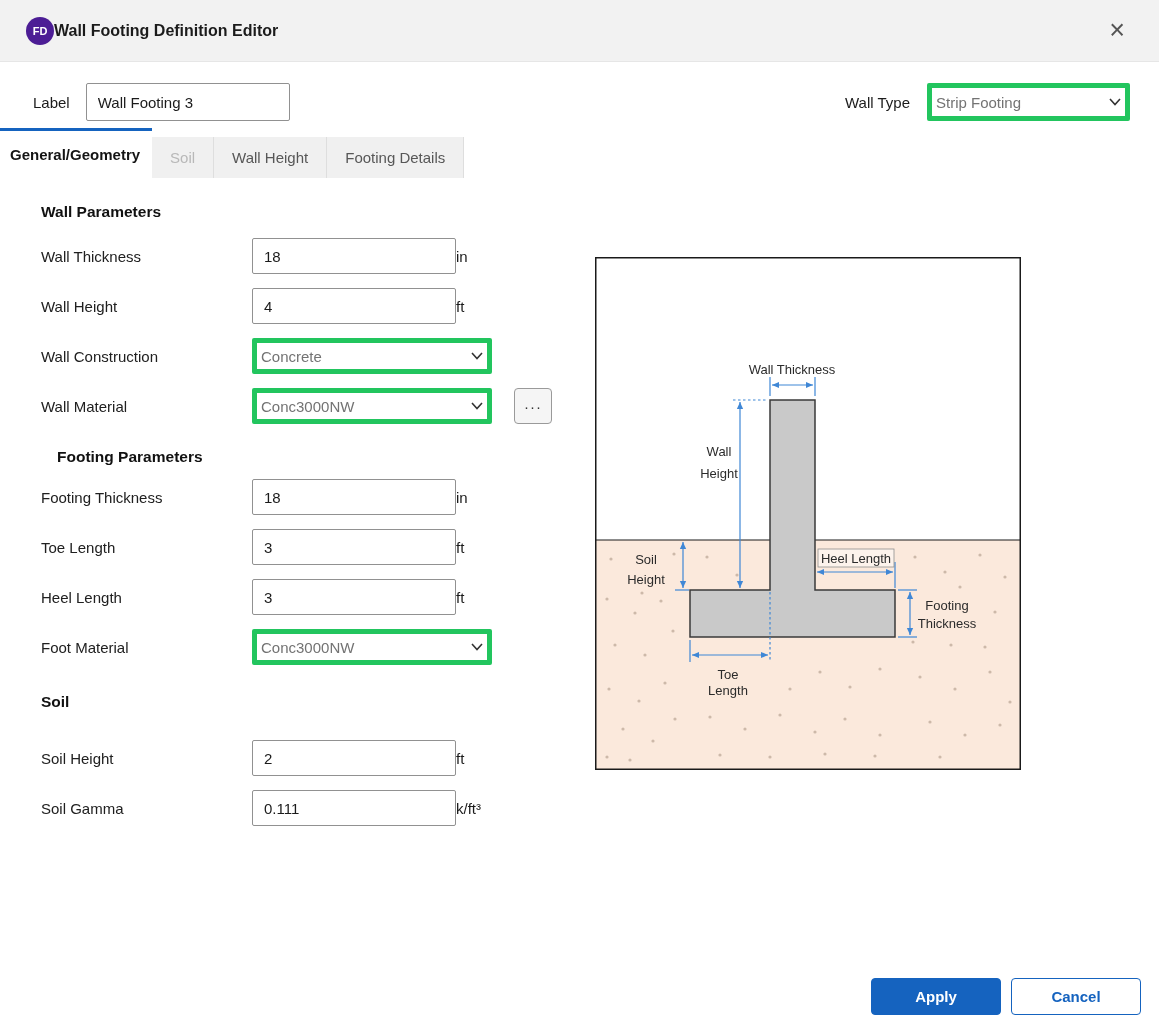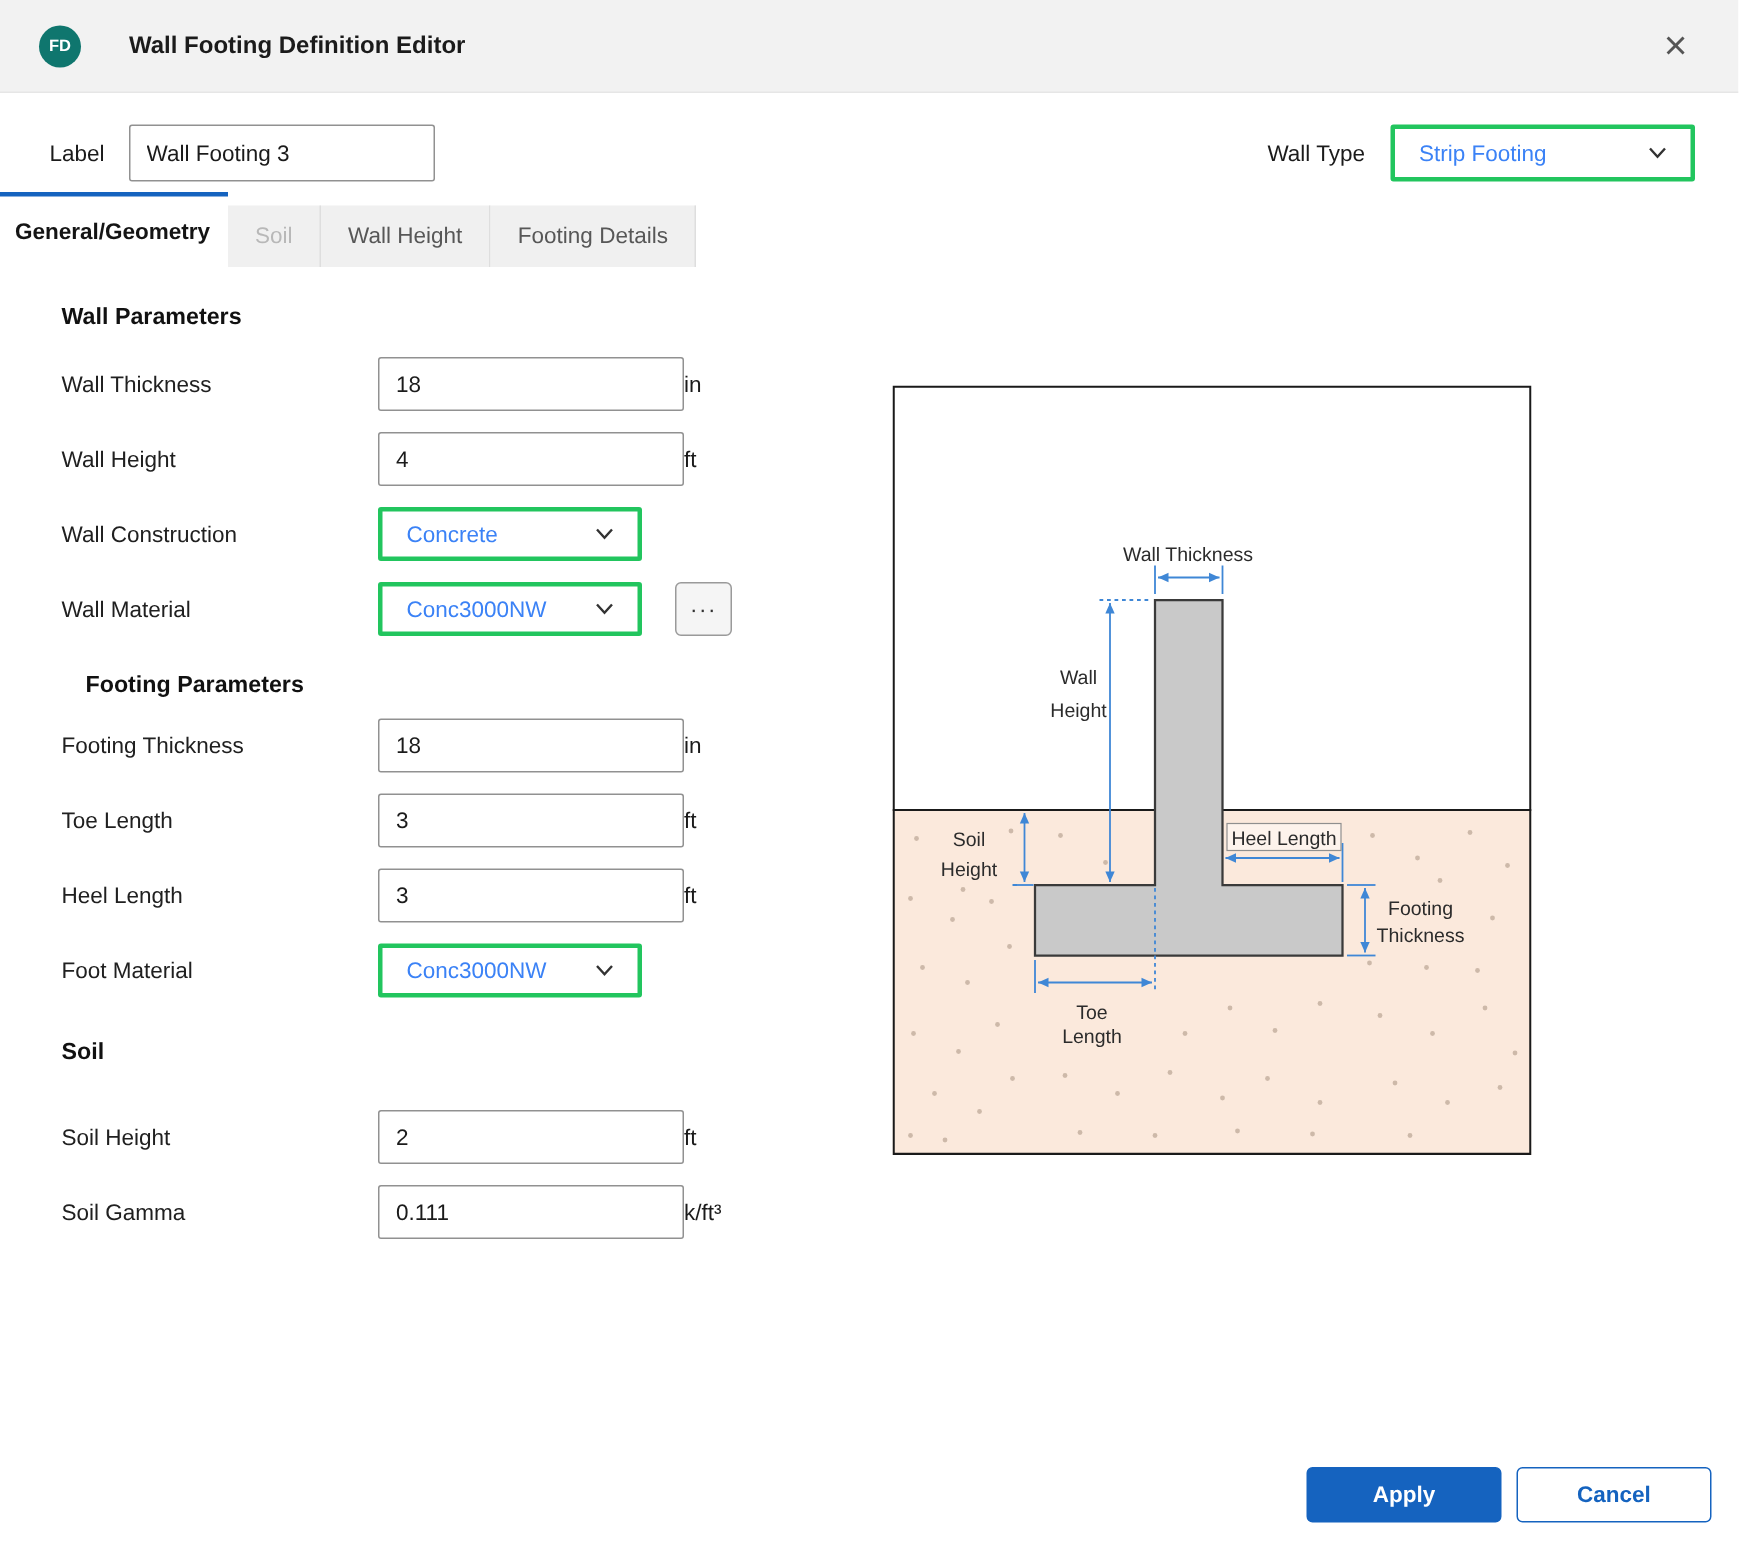--- a/index.html
+++ b/index.html
@@ -4,39 +4,39 @@
 <style>
   * { box-sizing: border-box; margin: 0; padding: 0; }
   html,body { width:1159px; height:1027px; background:#fff; overflow:hidden;
     font-family:"Liberation Sans","DejaVu Sans",sans-serif; }
   .dialog { position:relative; width:1159px; height:1027px; background:#fff; }
 
   
   .titlebar { position:absolute; top:0; left:0; right:0; height:62px;
     background:#f2f2f2; border-bottom:1px solid #e6e6e6;
     display:flex; align-items:center; padding:0 26px 0 26px; }
-  .logo { width:28px; height:28px; border-radius:50%; background:#0f766e;
+  .logo { width:28px; height:28px; border-radius:50%; background:#4c1d95;
     color:#fff; font-size:11px; font-weight:700; display:flex;
-    align-items:center; justify-content:center; margin-right:32px; flex:0 0 auto; }
+    align-items:center; justify-content:center; margin-right:0; flex:0 0 auto; }
   .dlg-title { font-size:16px; font-weight:700; color:#1b1b1b; }
   .close-btn { margin-left:auto; background:none; border:none; font-size:27px;
     font-weight:300; color:#555; cursor:pointer; line-height:1; padding:2px 8px; }
 
   
   .header-row { position:absolute; top:62px; left:0; right:0; height:66px;
     display:flex; align-items:center; padding:14px 29px 0 33px; }
   .cap { font-size:15px; font-weight:400; color:#1b1b1b; }
   .t-input { height:38px; border:1px solid #919191; border-radius:2px;
     font-size:15px; color:#1b1b1b; padding:0 11px; background:#fff;
     font-family:inherit; }
   #label-input { width:204px; margin-left:16px; }
   .spacer { flex:1; }
-  .select { height:38px; border:3px solid #22c55e; border-radius:2px; background:#fff;
+  .select { height:38px; border:5px solid #22c55e; border-radius:2px; background:#fff;
     display:flex; align-items:center; justify-content:space-between;
-    padding:0 16px; font-size:15px; color:#3b82f6; cursor:pointer; }
+    padding:0 4px; font-size:15px; color:#737373; cursor:pointer; }
   #wall-type-select { width:203px; margin-left:17px; }
   .chev { flex:0 0 auto; margin-left:10px; }
 
   
   .tabs { position:absolute; top:128px; left:0; height:50px; display:flex; }
   .tab { display:flex; align-items:center; font-size:15px; white-space:nowrap;
     cursor:pointer; }
   .tab.active { background:#fff; border-top:3px solid #1563bf; font-weight:700;
     color:#141414; padding:0 12px 0 10px; }
   .tab.inactive { background:#f0f0f0; color:#575757; margin-top:9px;
@@ -46,21 +46,21 @@
 
   
   .form-col { position:absolute; left:41px; top:178px; width:520px; }
   .sec-heading { font-size:15.5px; font-weight:700; color:#111; line-height:19px; }
   .sec-a { margin:24px 0 10px 0; }
   .sec-b { margin:16px 0 6px 16px; }
   .sec-c { margin:20px 0 22px 0; }
   .row { height:50px; display:flex; align-items:center; }
   .flabel { width:211px; font-size:15px; color:#202020; flex:0 0 auto; }
   .f-input { width:204px; height:36px; }
-  .row .select { width:176px; height:36px; }
+  .row .select { width:240px; height:36px; }
   .unit { font-size:15px; color:#1b1b1b; }
   .more-btn { width:38px; height:36px; margin-left:22px; border:1px solid #9a9a9a;
     border-radius:4px; background:#f5f5f5; font-size:15px; color:#333;
     letter-spacing:1px; cursor:pointer; font-family:inherit; }
 
   
   .diagram { position:absolute; left:595px; top:257px; width:426px; height:513px; }
   .diagram svg { display:block; }
 
   

